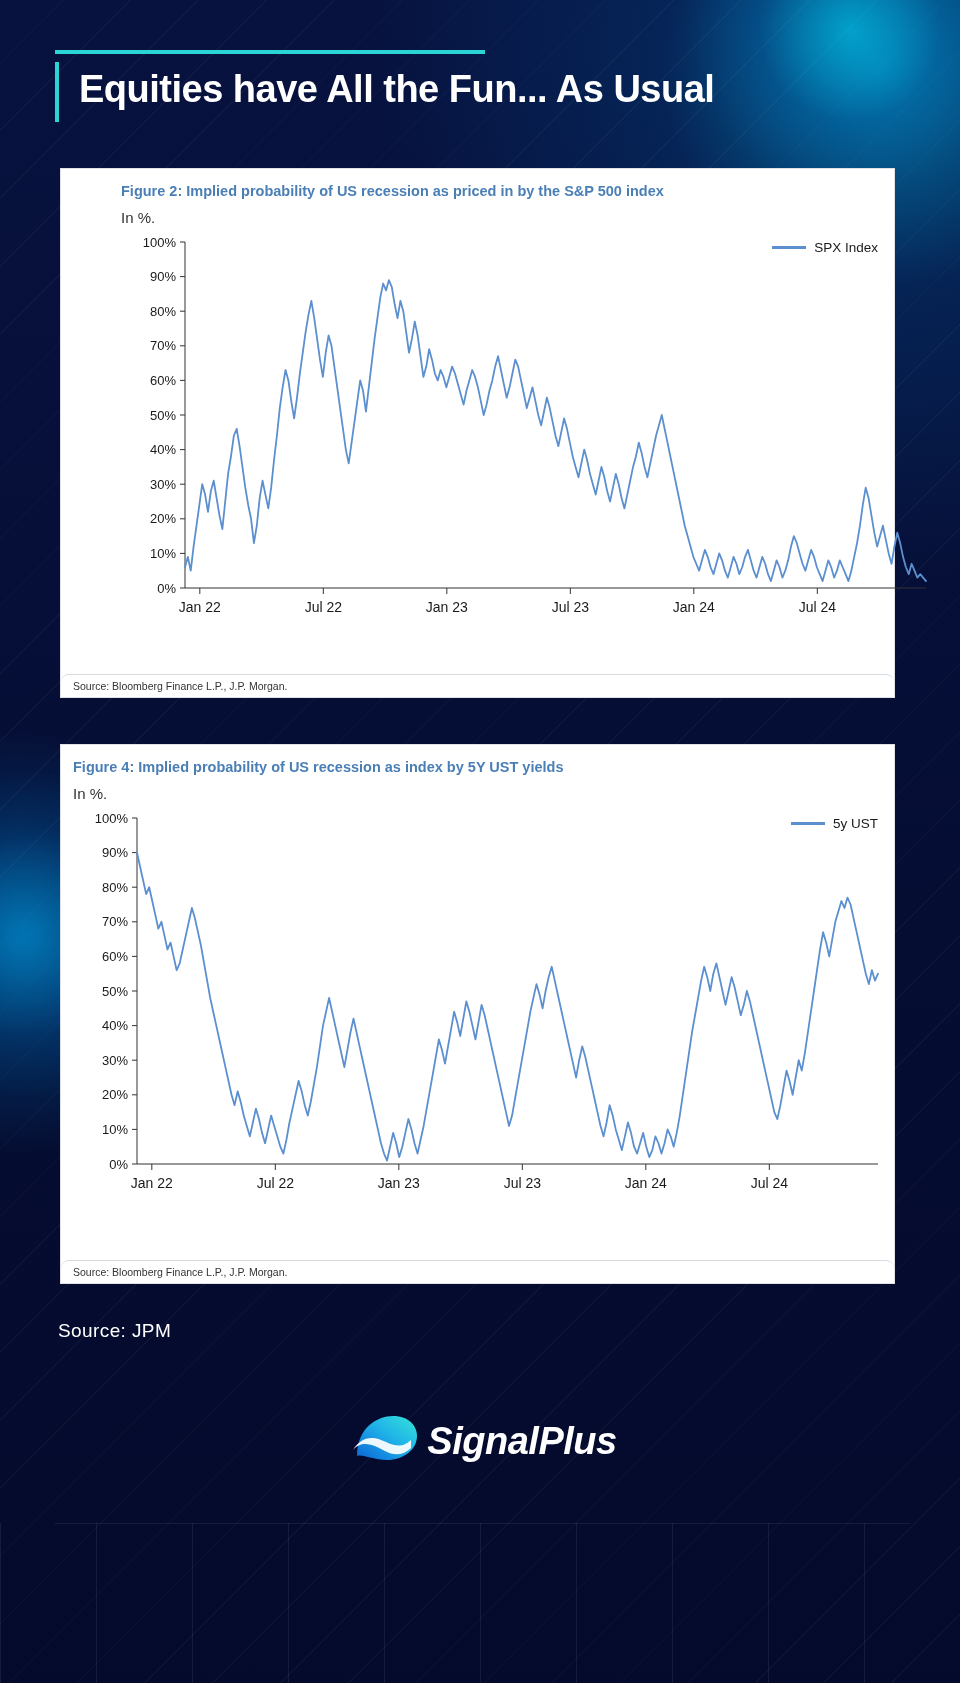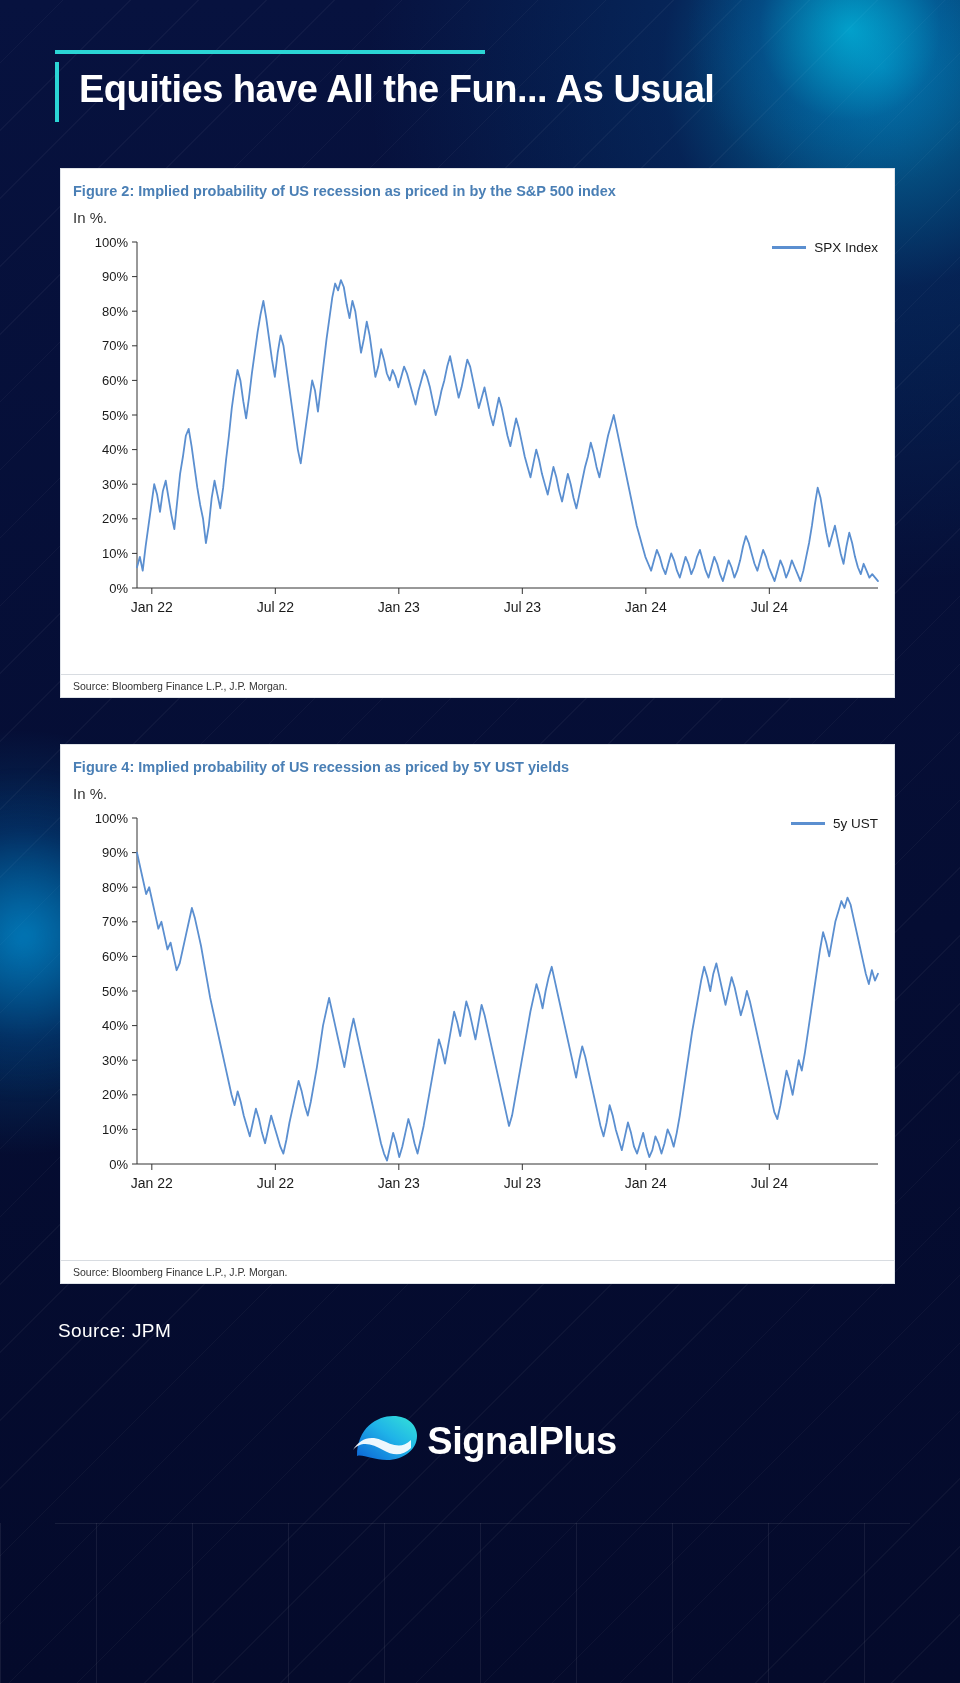--- a/index.html
+++ b/index.html
@@ -88,21 +88,21 @@
   }
 
   
   .card {
     position: absolute;
     left: 60px;
     width: 835px;
     background: #ffffff;
     border: 1px solid #dfe3e8;
   }
-  #card1 { top: 168px; height: 530px; }
+  #card1 { top: 168px; height: 530px; padding-left: 48px; }
   #card2 { top: 744px; height: 540px; }
 
   .fig-title {
     color: #4a7fb5;
     font-size: 14.5px;
     font-weight: bold;
     padding: 14px 14px 0 12px;
   }
   .fig-unit {
     color: #333;
@@ -128,40 +128,42 @@
     background: #5b8fd0;
     display: inline-block;
   }
   .source {
     position: absolute;
     left: 0; right: 0; bottom: 0;
     border-top: 1px solid #d8dce1;
     font-size: 10.5px;
     color: #333;
     padding: 5px 12px 5px 12px;
+    border-radius: 8px;
   }
   svg { display: block; }
   .tick-label { font-family: "Liberation Sans", sans-serif; font-size: 13px; fill: #1a1a1a; }
   .xtick-label { font-family: "Liberation Sans", sans-serif; font-size: 14px; fill: #1a1a1a; }
 
   
   .source-note {
     position: absolute;
     left: 58px; top: 1320px;
     color: #ffffff;
     font-size: 19px;
     letter-spacing: 0.4px;
   }
   .brand {
     position: absolute;
     left: 0; right: 0; top: 1410px;
     display: flex;
     align-items: center;
     justify-content: center;
     gap: 4px;
+    font-style: italic;
   }
   .brand-name {
     color: #ffffff;
     font-size: 38px;
     font-weight: bold;
     letter-spacing: -0.5px;
   }
 </style>
 </head>
 <body>
@@ -225,21 +227,21 @@
           <text x="572.82" y="380" text-anchor="middle" class="xtick-label">Jan 24</text>
           <line x1="696.32" y1="356" x2="696.32" y2="362" stroke="#333" stroke-width="1"></line>
           <text x="696.32" y="380" text-anchor="middle" class="xtick-label">Jul 24</text>
           <polyline points="64.00,335.24 66.87,324.86 69.74,338.70 72.62,314.48 75.49,293.72 78.36,272.96 81.23,252.20 84.10,262.58 86.98,279.88 89.85,259.12 92.72,248.74 95.59,266.04 98.47,283.34 101.34,297.18 104.21,269.50 107.08,241.82 109.95,224.52 112.83,203.76 115.70,196.84 118.57,214.14 121.44,234.90 124.31,255.66 127.19,272.96 130.06,286.80 132.93,311.02 135.80,293.72 138.67,266.04 141.55,248.74 144.42,262.58 147.29,276.42 150.16,255.66 153.03,227.98 155.91,203.76 158.78,176.08 161.65,155.32 164.52,138.02 167.40,148.40 170.27,169.16 173.14,186.46 176.01,165.70 178.88,141.48 181.76,120.72 184.63,99.96 187.50,82.66 190.37,68.82 193.24,86.12 196.12,106.88 198.99,127.64 201.86,144.94 204.73,120.72 207.60,103.42 210.48,113.80 213.35,134.56 216.22,155.32 219.09,176.08 221.97,196.84 224.84,217.60 227.71,231.44 230.58,210.68 233.45,189.92 236.33,169.16 239.20,148.40 242.07,158.78 244.94,179.54 247.81,155.32 250.69,131.10 253.56,106.88 256.43,86.12 259.30,65.36 262.17,51.52 265.05,58.44 267.92,48.06 270.79,54.98 273.66,72.28 276.53,86.12 279.41,68.82 282.28,79.20 285.15,99.96 288.02,120.72 290.90,106.88 293.77,89.58 296.64,103.42 299.51,124.18 302.38,144.94 305.26,134.56 308.13,117.26 311.00,127.64 313.87,141.48 316.74,148.40 319.62,138.02 322.49,144.94 325.36,155.32 328.23,144.94 331.10,134.56 333.98,141.48 336.85,151.86 339.72,162.24 342.59,172.62 345.47,158.78 348.34,148.40 351.21,138.02 354.08,144.94 356.95,155.32 359.83,169.16 362.70,183.00 365.57,172.62 368.44,158.78 371.31,148.40 374.19,134.56 377.06,124.18 379.93,138.02 382.80,151.86 385.67,165.70 388.55,155.32 391.42,141.48 394.29,127.64 397.16,134.56 400.03,148.40 402.91,162.24 405.78,176.08 408.65,165.70 411.52,155.32 414.40,169.16 417.27,183.00 420.14,193.38 423.01,179.54 425.88,165.70 428.76,176.08 431.63,189.92 434.50,203.76 437.37,214.14 440.24,200.30 443.12,186.46 445.99,196.84 448.86,210.68 451.73,224.52 454.60,234.90 457.48,245.28 460.35,231.44 463.22,217.60 466.09,227.98 468.97,241.82 471.84,252.20 474.71,262.58 477.58,248.74 480.45,234.90 483.33,245.28 486.20,259.12 489.07,269.50 491.94,255.66 494.81,241.82 497.69,252.20 500.56,266.04 503.43,276.42 506.30,262.58 509.17,248.74 512.05,234.90 514.92,224.52 517.79,210.68 520.66,221.06 523.53,234.90 526.41,245.28 529.28,231.44 532.15,217.60 535.02,203.76 537.90,193.38 540.77,183.00 543.64,196.84 546.51,210.68 549.38,224.52 552.26,238.36 555.13,252.20 558.00,266.04 560.87,279.88 563.74,293.72 566.62,304.10 569.49,314.48 572.36,324.86 575.23,331.78 578.10,338.70 580.98,328.32 583.85,317.94 586.72,324.86 589.59,335.24 592.47,342.16 595.34,331.78 598.21,321.40 601.08,328.32 603.95,338.70 606.83,345.62 609.70,335.24 612.57,324.86 615.44,331.78 618.31,342.16 621.19,335.24 624.06,324.86 626.93,317.94 629.80,328.32 632.67,338.70 635.55,345.62 638.42,335.24 641.29,324.86 644.16,331.78 647.03,342.16 649.91,349.08 652.78,338.70 655.65,328.32 658.52,335.24 661.40,345.62 664.27,338.70 667.14,328.32 670.01,314.48 672.88,304.10 675.76,311.02 678.63,321.40 681.50,331.78 684.37,338.70 687.24,328.32 690.12,317.94 692.99,324.86 695.86,335.24 698.73,342.16 701.60,349.08 704.48,338.70 707.35,328.32 710.22,335.24 713.09,345.62 715.97,338.70 718.84,328.32 721.71,335.24 724.58,342.16 727.45,349.08 730.33,338.70 733.20,324.86 736.07,311.02 738.94,293.72 741.81,272.96 744.69,255.66 747.56,266.04 750.43,283.34 753.30,300.64 756.17,314.48 759.05,304.10 761.92,293.72 764.79,307.56 767.66,321.40 770.53,331.78 773.41,314.48 776.28,300.64 779.15,311.02 782.02,324.86 784.90,335.24 787.77,342.16 790.64,331.78 793.51,338.70 796.38,345.62 799.26,342.16 802.13,345.62 805.00,349.08" fill="none" stroke="#5b8fd0" stroke-width="1.8" stroke-linejoin="round" stroke-linecap="round"></polyline>
         </svg>
     </div>
     <div class="source">Source: Bloomberg Finance L.P., J.P. Morgan.</div>
   </div>
 
   <div class="card" id="card2">
-    <div class="fig-title">Figure 4: Implied probability of US recession as priced by 5Y UST yields</div>
+    <div class="fig-title">Figure 4: Implied probability of US recession as index by 5Y UST yields</div>
     <div class="fig-unit">In %.</div>
     <div class="plot-wrap">
       <div class="legend">
         <span class="legend-line"></span>
         <span>5y UST</span>
       </div>
       <svg id="svg2" width="811" height="400" viewBox="0 0 811 400">
           <line x1="64" y1="10" x2="64" y2="356" stroke="#333" stroke-width="1"></line>
           <line x1="64" y1="356" x2="805" y2="356" stroke="#333" stroke-width="1"></line>
           <line x1="59" y1="356" x2="64" y2="356" stroke="#333" stroke-width="1"></line>

